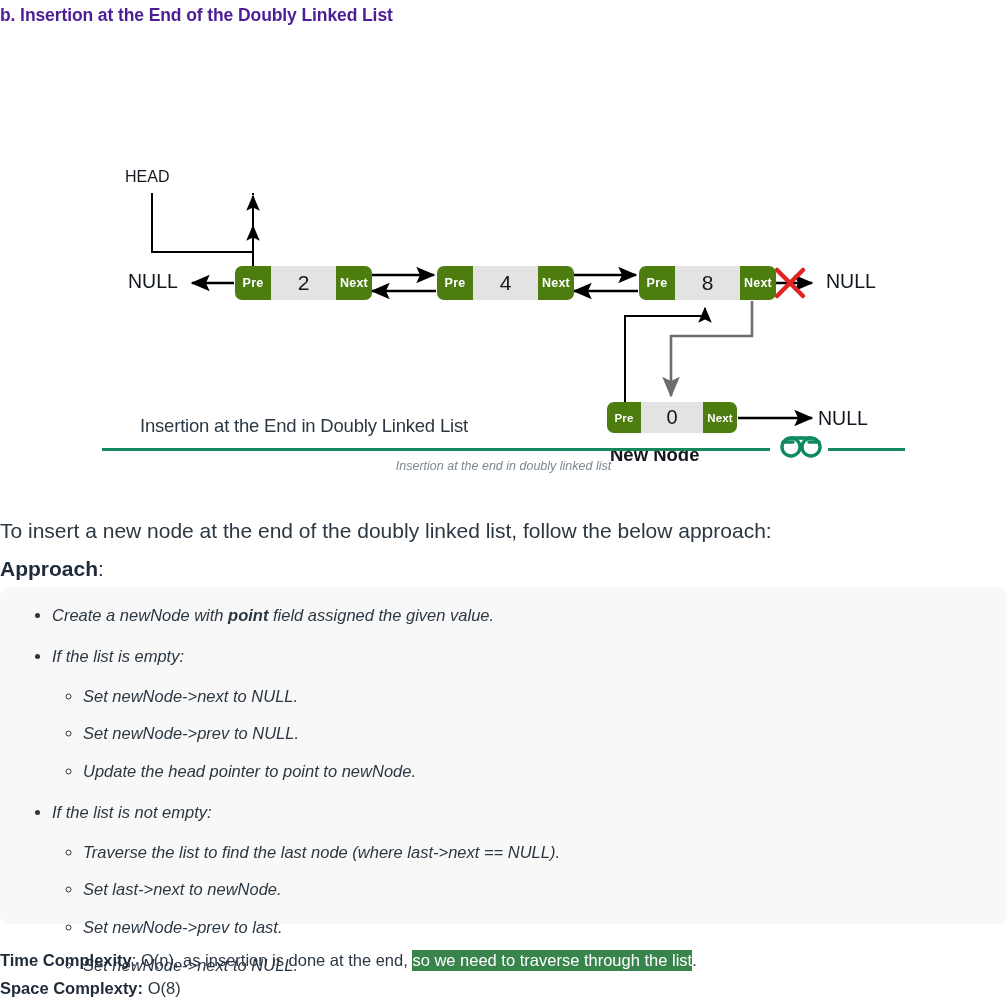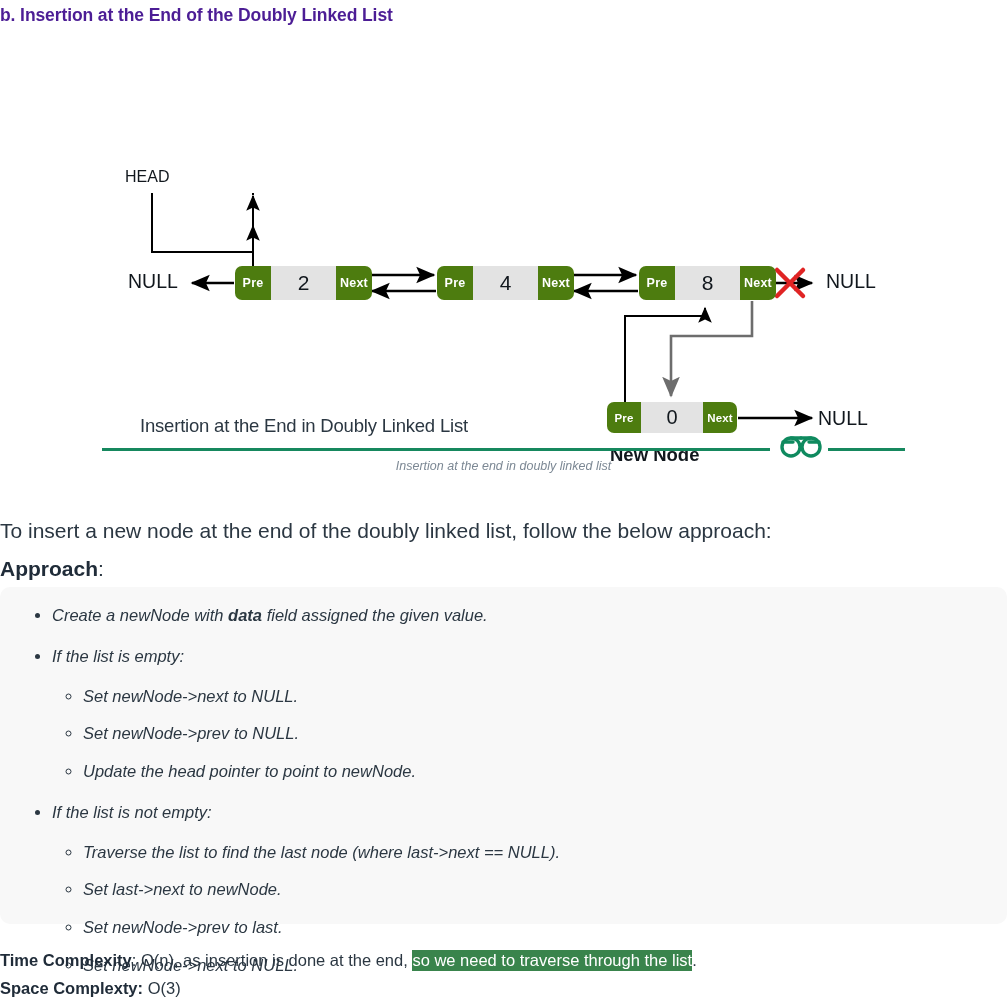--- a/index.html
+++ b/index.html
@@ -190,21 +190,21 @@
   <div class="para" style="top:516px;">To insert a new node at the end of the doubly linked list, follow the below approach:</div>
 
   <div class="para" style="top:554px;">
     <b>Approach</b><span>:</span>
   </div>
 
   <div class="approach-box">
     <ul class="topul">
 
       <li>
-        <span>Create a newNode with </span><b>data</b><span> field assigned the given value.</span>
+        <span>Create a newNode with </span><b>point</b><span> field assigned the given value.</span>
       </li>
 
       <li>
         <span>If the list is empty:</span>
         <ul>
           <li>Set newNode-&gt;next to NULL.</li>
           <li>Set newNode-&gt;prev to NULL.</li>
           <li>Update the head pointer to point to newNode.</li>
         </ul>
       </li>
@@ -220,16 +220,16 @@
       </li>
 
     </ul>
   </div>
 
   <div class="complex" style="top:951px;">
     <b>Time Complexity</b><span>: O(n), as insertion is done at the end, </span><span class="hl">so we need to traverse through the list</span><span>.</span>
   </div>
 
   <div class="complex" style="top:979px;">
-    <b>Space Complexty:</b><span> O(3)</span>
+    <b>Space Complexty:</b><span> O(8)</span>
   </div>
 
 </div>
 
 </body></html>

